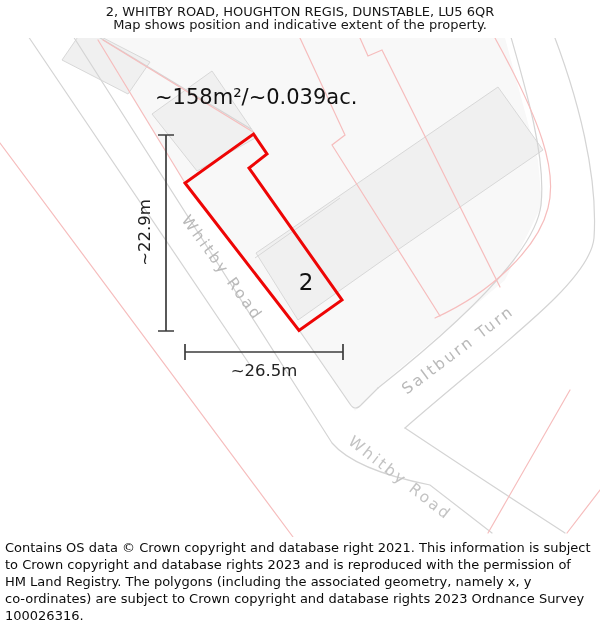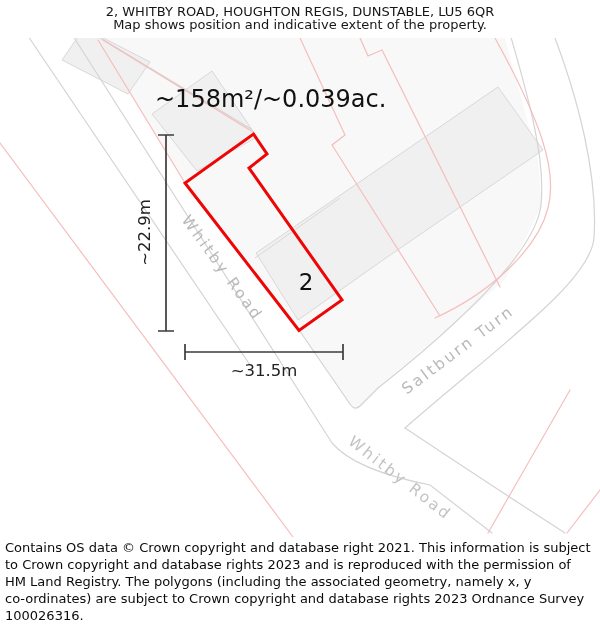--- a/index.html
+++ b/index.html
@@ -7,21 +7,21 @@
     width:600px;height:625px;position:relative;overflow:hidden;
     background:#ffffff;
     font-family:"DejaVu Sans","Liberation Sans",sans-serif;
     color:#1a1a1a;
   }
   .abs{position:absolute;}
   #map-svg{position:absolute;left:0;top:0;}
   .hdr{left:0;width:600px;text-align:center;font-size:13px;line-height:16px;color:#161616;}
   #header-title{top:4px;}
   #header-subtitle{top:17px;}
-  #area-label{left:155px;top:85px;width:220px;font-size:24px;color:#111;}
+  #area-label{left:155px;top:85px;width:220px;font-size:21px;color:#111;}
   #plot-number{left:291px;top:269px;width:30px;text-align:center;font-size:23px;color:#111;}
   .dim-label{font-size:16.5px;color:#222;text-align:center;}
   #dim-height-label{left:108px;top:223px;width:72px;transform:rotate(-90deg);}
   #dim-width-label{left:224px;top:361px;width:80px;}
   .road-label{font-size:15.5px;letter-spacing:2.5px;color:#b9b9b9;text-align:center;white-space:nowrap;}
   #road-label-whitby-nw{left:152px;top:259px;width:140px;transform:rotate(54deg);}
   #road-label-saltburn{left:380px;top:341px;width:156px;transform:rotate(-37deg);}
   #road-label-whitby-se{left:330px;top:469px;width:140px;transform:rotate(38deg);color:#c3c3c3;}
   #footer-text{
     left:5px;top:539px;width:592px;
@@ -74,21 +74,21 @@
   <rect x="0" y="0" width="600" height="38" fill="#ffffff"></rect>
   <rect x="0" y="537" width="600" height="88" fill="#ffffff"></rect>
 </svg>
 
 <div class="abs hdr" id="header-title">2, WHITBY ROAD, HOUGHTON REGIS, DUNSTABLE, LU5 6QR</div>
 <div class="abs hdr" id="header-subtitle">Map shows position and indicative extent of the property.</div>
 
 <div class="abs" id="area-label">~158m²/~0.039ac.</div>
 
 <div class="abs dim-label" id="dim-height-label">~22.9m</div>
-<div class="abs dim-label" id="dim-width-label">~31.5m</div>
+<div class="abs dim-label" id="dim-width-label">~26.5m</div>
 
 <div class="abs road-label" id="road-label-whitby-nw">Whitby Road</div>
 <div class="abs road-label" id="road-label-saltburn">Saltburn Turn</div>
 <div class="abs road-label" id="road-label-whitby-se">Whitby Road</div>
 
 <div class="abs" id="plot-number">2</div>
 
 <div class="abs" id="footer-text">Contains OS data © Crown copyright and database right 2021. This information is subject
 to Crown copyright and database rights 2023 and is reproduced with the permission of
 HM Land Registry. The polygons (including the associated geometry, namely x, y

